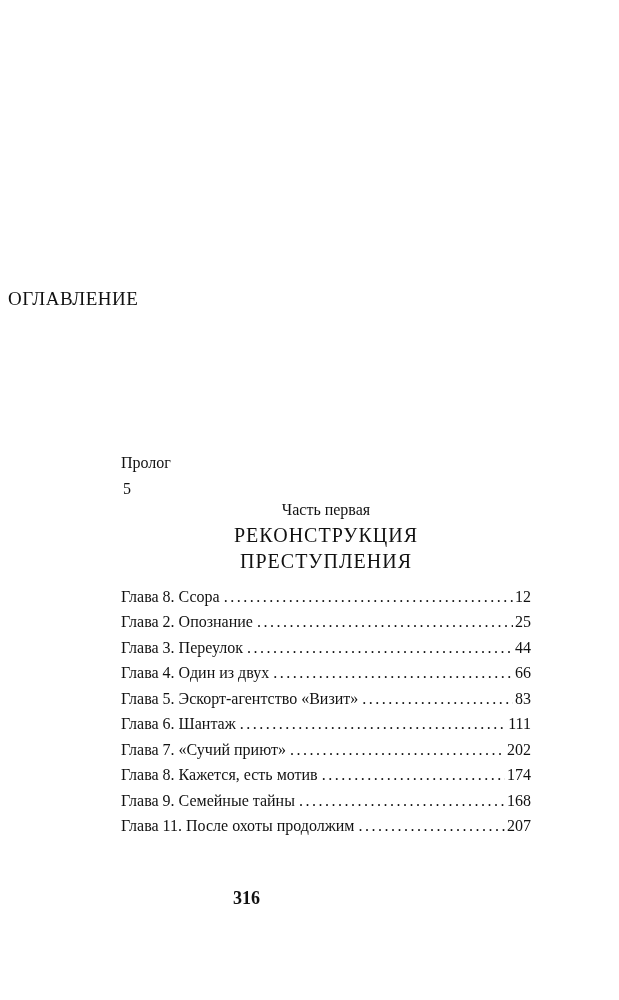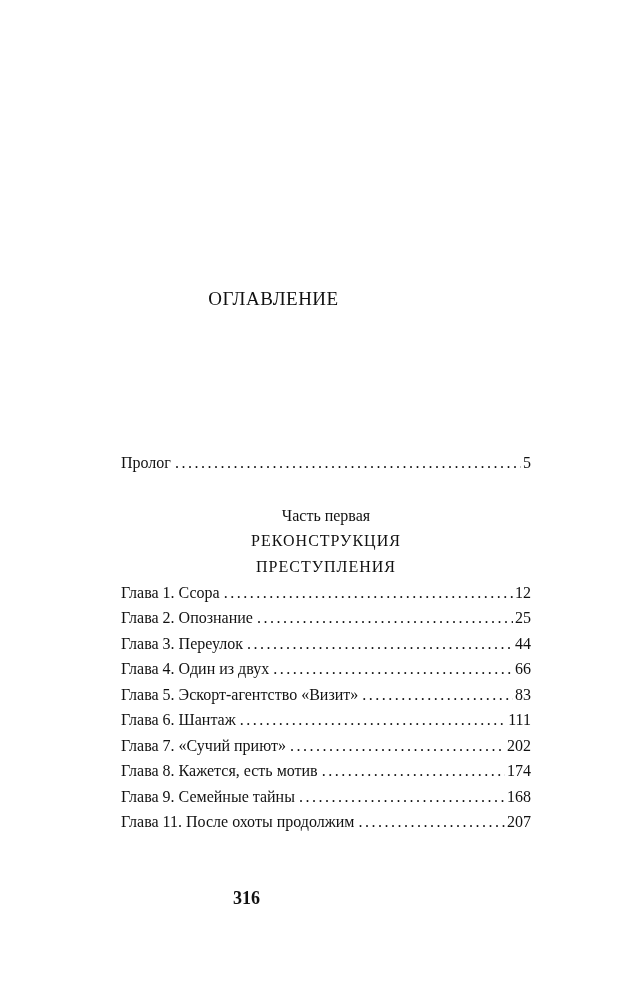--- a/index.html
+++ b/index.html
@@ -1,29 +1,29 @@
 <!DOCTYPE html>
 <html><head>
 <meta charset="utf-8">
 <style>
   html, body { margin: 0; padding: 0; background: #ffffff; }
   body { width: 619px; height: 1000px; position: relative; overflow: hidden;
          font-family: "Liberation Serif", serif; color: #111111; }
-  .page-title { position: absolute; top: 288px; left: 0; width: 547px; text-align: center;
+  .page-title { position: absolute; top: 288px; left: 8px; width: 547px; text-align: left;
                 font-size: 19px; letter-spacing: 0.5px; }
   .toc { position: absolute; left: 121px; width: 410px; top: 450px; }
   .row { display: flex; align-items: baseline; font-size: 16px; line-height: 25.5px; height: 25.5px; white-space: nowrap; }
   .row .label { flex: 0 0 auto; padding-right: 4px; }
   .row .dots { flex: 1 1 auto; overflow: hidden; letter-spacing: 3.2px; }
   .row .dots::after { content: ". . . . . . . . . . . . . . . . . . . . . . . . . . . . . . . . . . . . . . . . . . . . . . . . . . . . . . . . . . . . . . . . . . . . . . . . . . . . . . . . . . . . . . . . . . . . . . ."; letter-spacing: 0; word-spacing: -1.5px; }
   .row .page { flex: 0 0 auto; padding-left: 2px; }
-  .prolog { margin-bottom: 28px; }
+  .prolog { margin-bottom: 22px; flex-direction: column; }
   .part-sub { text-align: center; font-size: 16px; line-height: 24px; margin-top: 0; }
-  .part-title { text-align: center; font-size: 16px; line-height: 26px; letter-spacing: 1px; }
-  .part-block { margin-bottom: 0; }
+  .part-title { text-align: center; font-size: 20px; line-height: 26px; letter-spacing: 1px; }
+  .part-block { margin-bottom: 10px; }
   .folio { position: absolute; top: 888px; left: 0; width: 493px; text-align: center;
            font-size: 18px; font-weight: bold; }
 </style>
 </head>
 <body>
 
 <div class="page-title">ОГЛАВЛЕНИЕ</div>
 
 <div class="toc">
   <div class="row prolog">
@@ -32,21 +32,21 @@
     <span class="page">5</span>
   </div>
 
   <div class="part-block">
     <div class="part-sub">Часть первая</div>
     <div class="part-title">РЕКОНСТРУКЦИЯ</div>
     <div class="part-title">ПРЕСТУПЛЕНИЯ</div>
   </div>
 
   <div class="row">
-    <span class="label">Глава 1. Ссора</span>
+    <span class="label">Глава 8. Ссора</span>
     <span class="dots"></span>
     <span class="page">12</span>
   </div>
   <div class="row">
     <span class="label">Глава 2. Опознание</span>
     <span class="dots"></span>
     <span class="page">25</span>
   </div>
   <div class="row">
     <span class="label">Глава 3. Переулок</span>

